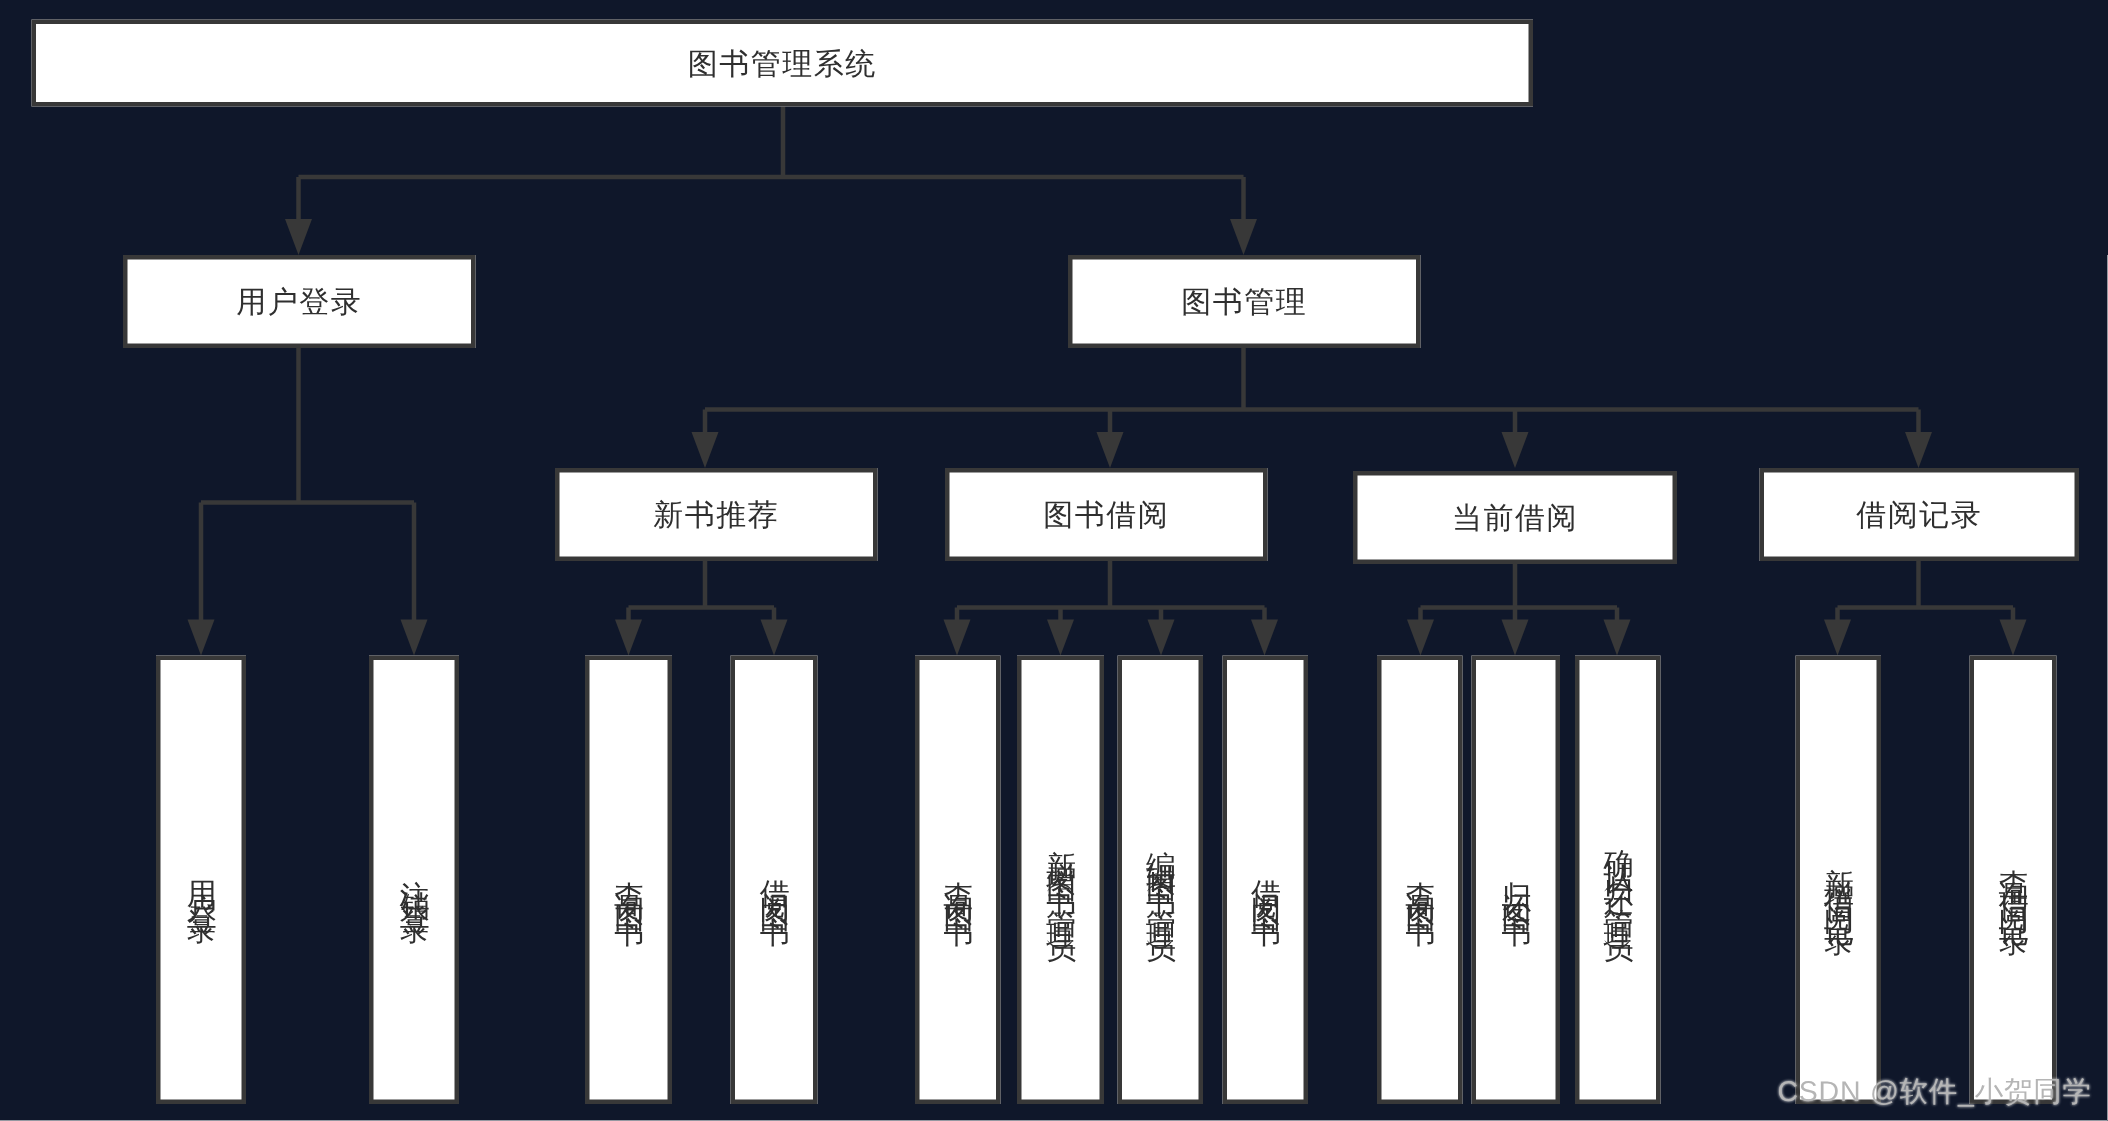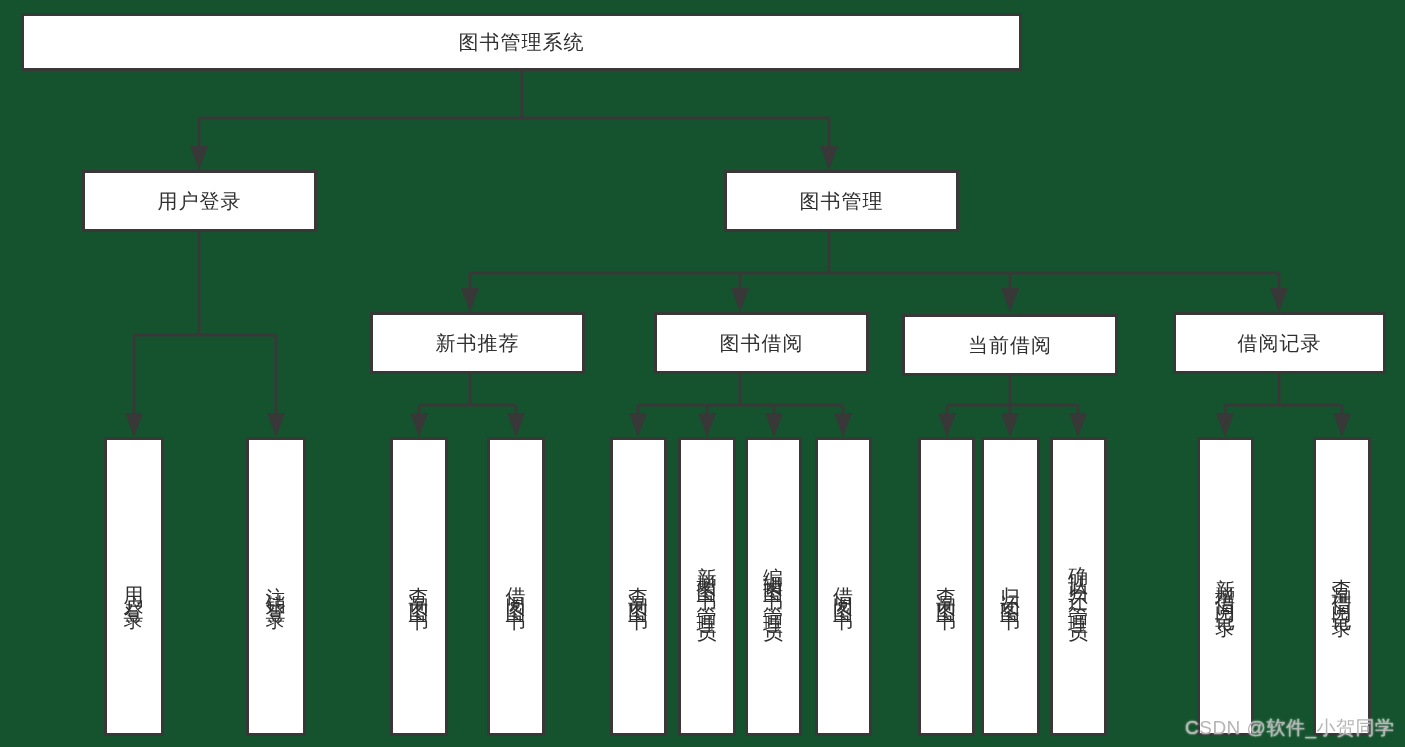--- a/index.html
+++ b/index.html
@@ -1,17 +1,17 @@
 <!DOCTYPE html>
 <html><head>
 <meta charset="utf-8">
 <style>
   html,body{margin:0;padding:0;background:#ffffff;}
   body{font-family:"Liberation Sans","DejaVu Sans",sans-serif;}
-  #canvas{position:relative;width:1405px;height:747px;background:#14532d;overflow:hidden;}
+  #canvas{position:relative;width:1405px;height:747px;background:#0f172a;overflow:hidden;}
   #wires{position:absolute;left:0;top:0;width:1405px;height:747px;}
   .node{
     position:absolute;
     box-sizing:border-box;
     background:#ffffff;
     border:3px solid #383838;
     display:flex;
     align-items:center;
     justify-content:center;
     color:#2f2f2f;
@@ -104,24 +104,24 @@
     <path class="stroke" d="M1225,405 H1342"></path>
     <path class="stroke" d="M1225,405 V415"></path>
     <polygon class="arrowhead" points="1216,413 1234,413 1225,437"></polygon>
     <path class="stroke" d="M1342,405 V415"></path>
     <polygon class="arrowhead" points="1333,413 1351,413 1342,437"></polygon>
   </svg>
 
   <div class="node hbox" style="left:21px;top:13px;width:1001px;height:58px;">图书管理系统</div>
 
   <div class="node hbox" style="left:82px;top:170px;width:235px;height:62px;">用户登录</div>
-  <div class="node hbox" style="left:712px;top:170px;width:235px;height:62px;margin-left:12px;">图书管理</div>
+  <div class="node hbox" style="left:712px;top:170px;width:235px;height:62px;">图书管理</div>
 
   <div class="node hbox" style="left:370px;top:312px;width:215px;height:62px;">新书推荐</div>
-  <div class="node hbox" style="left:654px;top:312px;width:215px;height:62px;">图书借阅</div>
+  <div class="node hbox" style="left:630px;top:312px;width:215px;height:62px;">图书借阅</div>
   <div class="node hbox" style="left:902px;top:314px;width:216px;height:62px;">当前借阅</div>
   <div class="node hbox" style="left:1173px;top:312px;width:213px;height:62px;">借阅记录</div>
 
   <div class="node vbox" style="left:104px;top:437px;width:60px;height:299px;">
     <span>用户登录</span>
   </div>
   <div class="node vbox" style="left:246px;top:437px;width:60px;height:299px;">
     <span>注销登录</span>
   </div>
 

